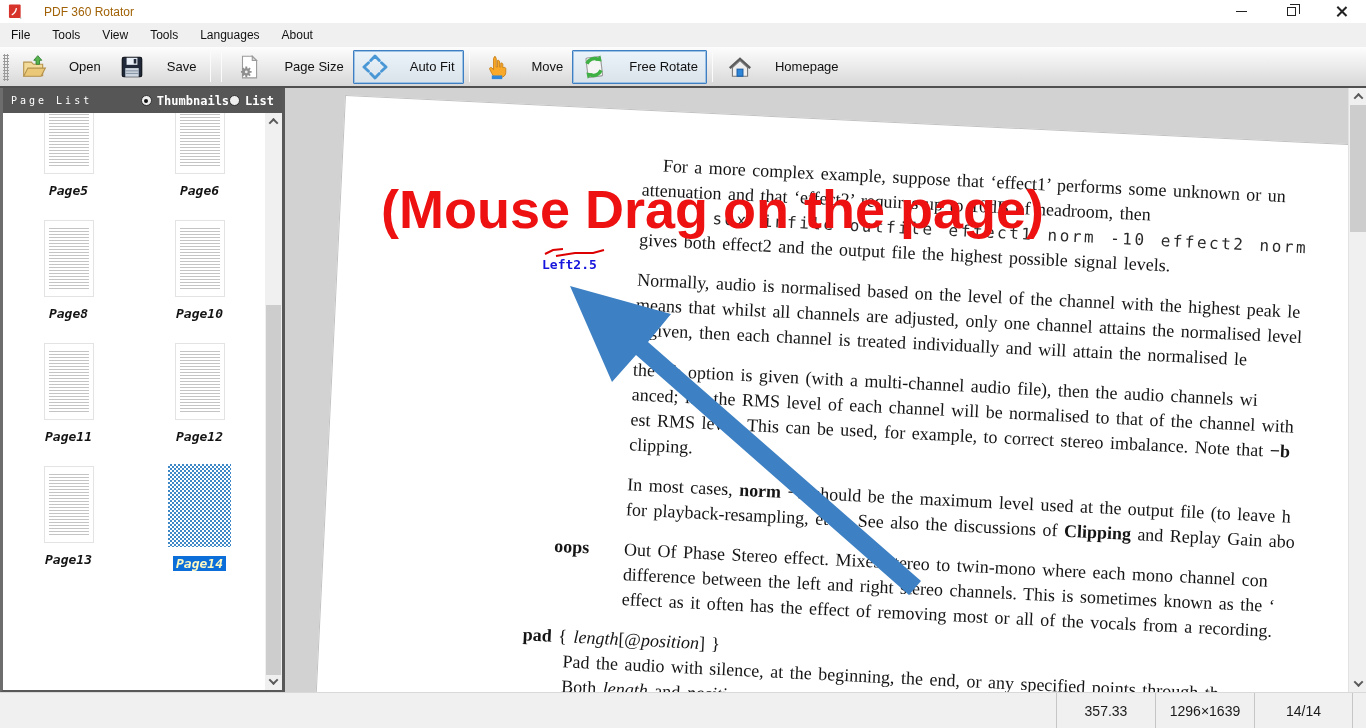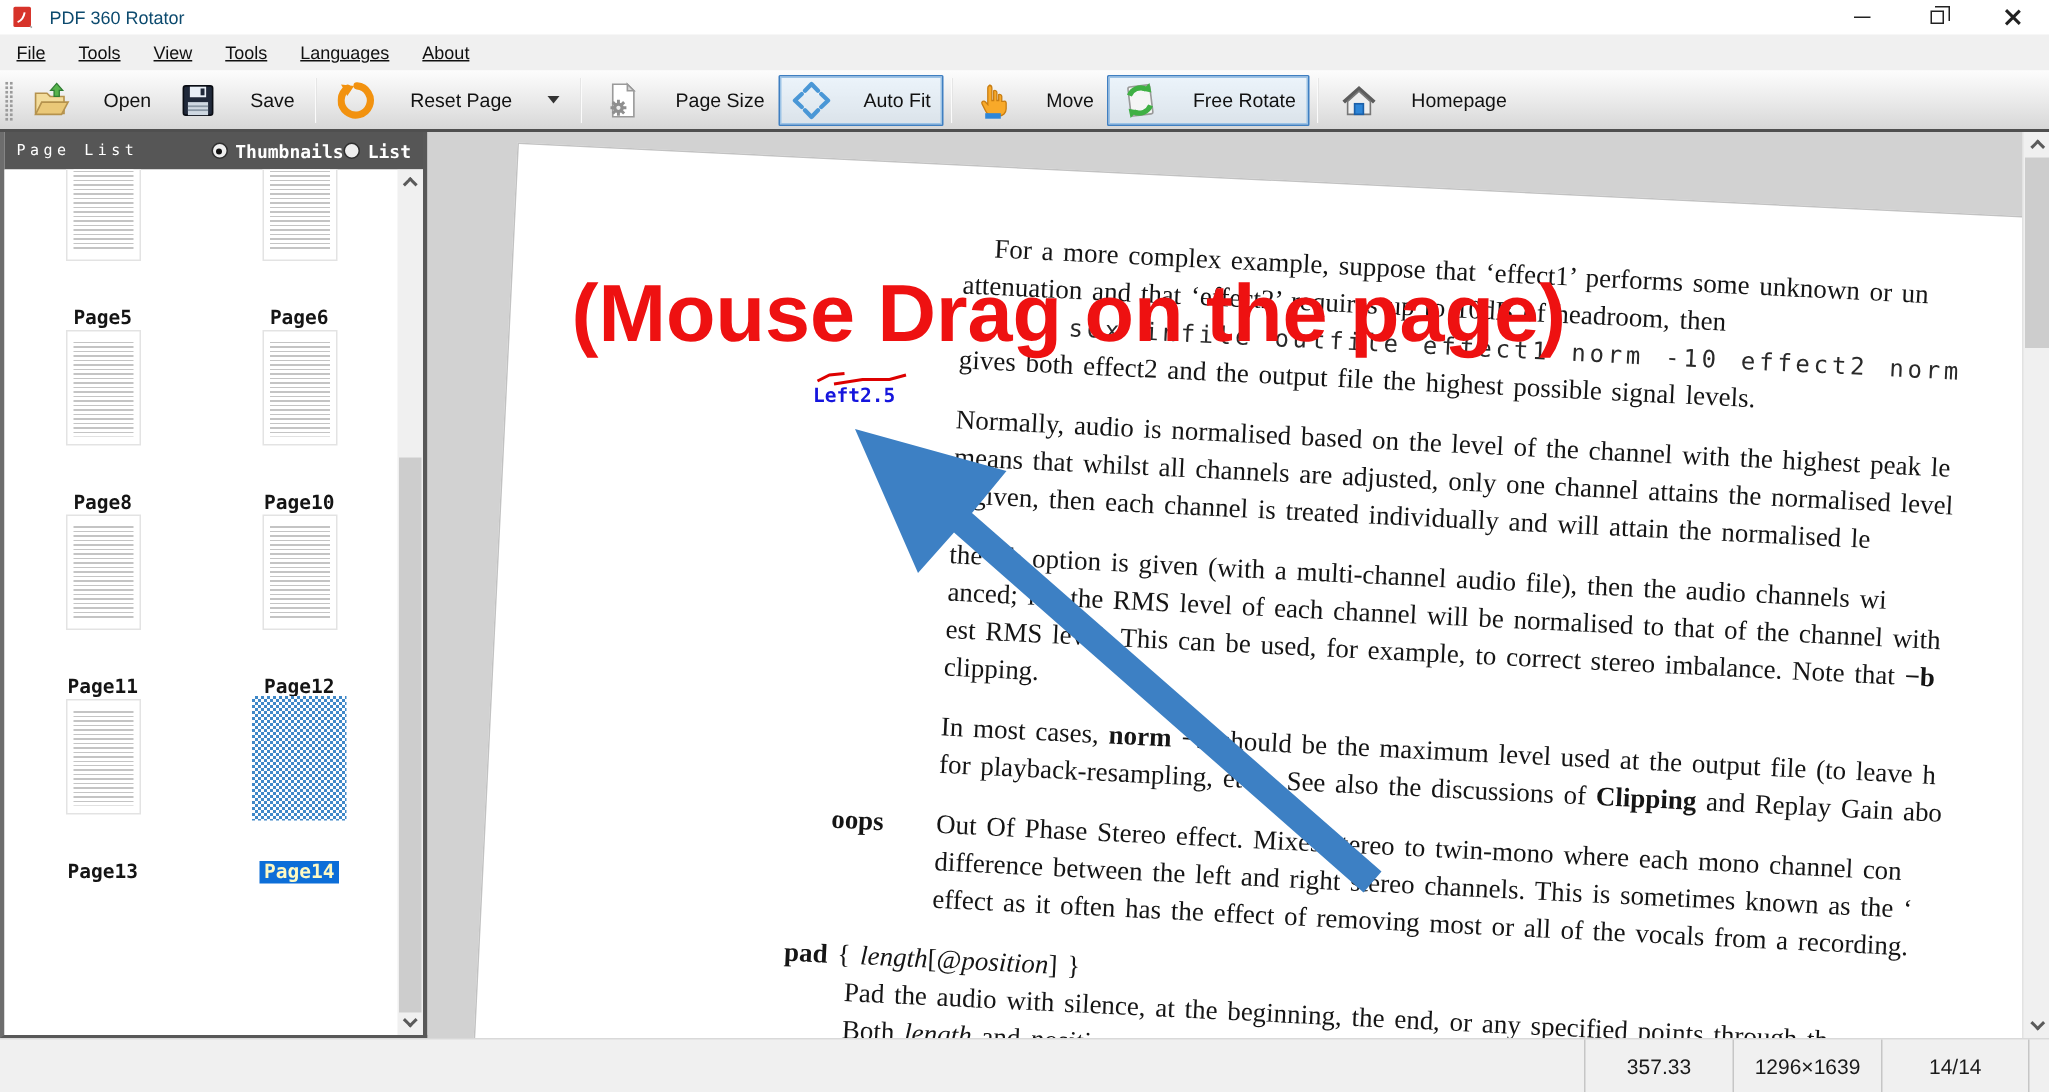--- a/index.html
+++ b/index.html
@@ -2,33 +2,33 @@
 <html><head>
 <meta charset="utf-8">
 <style>
   * { margin:0; padding:0; box-sizing:border-box; }
   html,body { width:1366px; height:728px; overflow:hidden; font-family:"Liberation Sans", sans-serif; background:#fff; }
   #app { position:relative; width:1366px; height:728px; background:#fff; }
 
   
   .titlebar { position:absolute; left:0; top:0; right:0; height:23px; background:#ffffff; display:flex; align-items:center; }
   .app-icon { width:15px; height:15px; margin-left:8px; }
-  .title-text { font-size:12px; color:#0c4a6e; margin-left:10px; }
+  .title-text { font-size:12px; color:#a16207; margin-left:21px; }
   .win-controls { margin-left:auto; display:flex; height:100%; }
   .win-btn { width:50px; height:100%; display:flex; align-items:center; justify-content:center; }
   .min-glyph { width:11px; height:1px; background:#222; }
   .restore-glyph { position:relative; width:9px; height:9px; border:1px solid #222; background:#fff; }
   .restore-glyph::before { content:""; position:absolute; left:2px; top:-4px; width:9px; height:9px; border:1px solid #222; border-left:none; border-bottom:none; }
   .close-glyph { position:relative; width:11px; height:11px; }
   .close-glyph::before,.close-glyph::after { content:""; position:absolute; left:5px; top:-1px; width:1.5px; height:13px; background:#222; }
   .close-glyph::before { transform:rotate(45deg); } .close-glyph::after { transform:rotate(-45deg); }
 
   
   .menubar { position:absolute; left:0; top:23px; right:0; height:24px; background:#f0f0f0; display:flex; align-items:center; font-size:12px; color:#111; }
-  .menu-item { padding:16px 11px; height:100%; display:flex; align-items:center;text-decoration:underline; }
+  .menu-item { padding:16px 11px; height:100%; display:flex; align-items:center; }
 
   
   .toolbar { position:absolute; left:0; top:47px; right:0; height:41px; background:linear-gradient(#fdfdfd,#e9e9e9 55%,#d7d7d7); border-bottom:2px solid #4f4f4f; display:flex; align-items:center; padding-left:12px; }
   .gripper { position:absolute; left:3px; top:7px; width:6px; height:27px;
     background-image:radial-gradient(#9b9b9b 1px, transparent 1.1px); background-size:3px 3px; }
   .tbtn { display:flex; align-items:center; gap:22px; padding:3px 8px; font-size:13px; color:#111; border:1px solid transparent; border-radius:1px; white-space:nowrap; }
   .tbtn.active { border:1px solid #3f7fc1; box-shadow:inset 0 0 0 1px #9cc3e6; background:rgba(219,238,252,.45); }
   .tbtn svg { width:26px; height:26px; display:block; }
   .caret { width:0; height:0; border-left:4px solid transparent; border-right:4px solid transparent; border-top:5px solid #333; margin-left:2px; }
   .tsep { width:1px; height:30px; background:#ababab; border-right:1px solid #fbfbfb; margin:0 5px; }
@@ -36,21 +36,21 @@
   
   .pagelist { position:absolute; left:0; top:88px; width:285px; height:604px; background:#fff; border-left:3px solid #6d6d6d; border-right:3px solid #585858; border-bottom:2px solid #585858; }
   .pl-header { position:absolute; left:0; top:0; right:0; height:25px; background:#565656; color:#fff; display:flex; align-items:center; font-family:"DejaVu Sans Mono", monospace; }
   .pl-title { font-size:10px; font-weight:normal; letter-spacing:3px; margin-left:8px; }
   .pl-modes { margin-left:auto; display:flex; align-items:center; margin-right:8px; font-size:12px; font-weight:bold; }
   .radio { display:flex; align-items:center; gap:5px; }
   .radio .circle { width:11px; height:11px; border-radius:50%; background:#efefef; border:1px solid #2f2f2f; position:relative; }
   .radio.sel .circle::after { content:""; position:absolute; left:2.5px; top:2.5px; width:4px; height:4px; border-radius:50%; background:#111; }
   .pl-body { position:absolute; left:0; top:25px; right:0; bottom:0; background:#fff; overflow:hidden; }
   .pl-grid { position:absolute; left:0; top:-16px; right:17px; display:grid; grid-template-columns:1fr 1fr; }
-  .pl-cell { height:123px; display:flex; flex-direction:column; align-items:center; justify-content:space-between; }
+  .pl-cell { height:123px; display:flex; flex-direction:column; align-items:center; justify-content:flex-start;font-style:italic; }
   .thumb { width:50px; height:77px; background:#fff; border:1px solid #e3e3e3; padding:5px 4px; }
   .thumb .tl { height:100%; background:repeating-linear-gradient(#fff 0 2px, #c4c4c4 2px 3px); }
   .thumb-sel { width:63px; height:83px; border:none; padding:0; margin-top:-2px;
     background:conic-gradient(#3f88c8 25%, #fdfeff 0 50%, #3f88c8 0 75%, #fdfeff 0); background-size:4px 4px; }
   .pl-label { margin-top:9px; font-family:"DejaVu Sans Mono", monospace; font-size:13px; font-weight:bold; color:#141414; line-height:15px; padding:0 3px; }
   .pl-label.sel { background:#0c6ed8; color:#fef9c3; }
   .pl-scroll { position:absolute; right:0; top:0; width:17px; bottom:0; background:#f0f0f0; }
   .sc-btn { position:absolute; left:0; width:17px; height:17px; display:flex; align-items:center; justify-content:center; }
   .sc-thumb { position:absolute; left:1px; width:15px; background:#cdcdcd; }
   .chev { width:7px; height:7px; border-right:2px solid #5a5a5a; border-bottom:2px solid #5a5a5a; }
@@ -139,30 +139,20 @@
             <rect x="7" y="3.5" width="10" height="6.5" fill="#e9eff6"></rect>
             <rect x="13.6" y="4.6" width="2.4" height="4.2" fill="#20293a"></rect>
             <rect x="5.8" y="13" width="12.4" height="8" fill="#cfd8e2"></rect>
             <rect x="5.8" y="15" width="12.4" height="1.1" fill="#8a97a5"></rect>
             <rect x="5.8" y="17.4" width="12.4" height="1.1" fill="#8a97a5"></rect>
           </svg>
         </span>
         <span>Save</span>
       </div>
       <div class="tsep"></div>
-      <div class="tbtn">
-        <span>
-          <svg viewBox="0 0 24 24">
-            <path d="M6.2 4.5 A 9 9 0 1 0 12 3" fill="none" stroke="#f2920f" stroke-width="4.4" stroke-linecap="round"></path>
-            <path d="M2.2 2.2l8 .8-4.2 6.2z" fill="#f2920f"></path>
-          </svg>
-        </span>
-        <span>Reset Page</span>
-        <span class="caret"></span>
-      </div>
       <div class="tsep"></div>
       <div class="tbtn">
         <span>
           <svg viewBox="0 0 24 24">
             <path d="M6 2h9l4 4v16H6z" fill="#ffffff" stroke="#9a9a9a"></path>
             <path d="M15 2l4 4h-4z" fill="#d9d9d9" stroke="#9a9a9a"></path>
             <g stroke="#8f8f8f" stroke-width="1.8">
               <path d="M9.5 11.6v9.8M4.6 16.5h9.8M6 13l7 7M13 13l-7 7"></path>
             </g>
             <circle cx="9.5" cy="16.5" r="3.3" fill="#8f8f8f"></circle>

